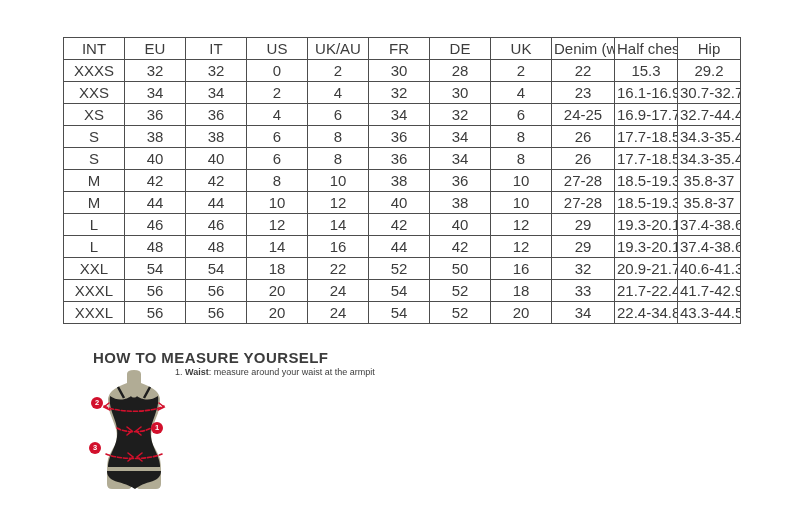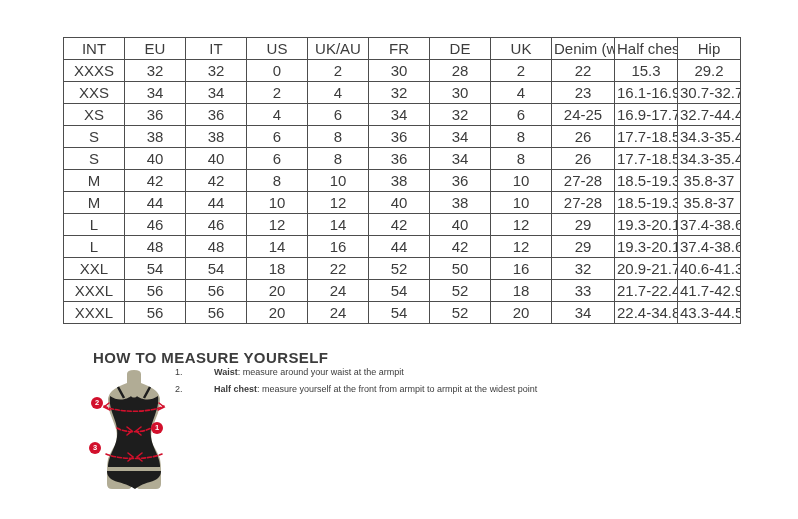--- a/index.html
+++ b/index.html
@@ -34,21 +34,21 @@
     position:absolute;left:64px;top:349px;
     font-size:15px;font-weight:700;letter-spacing:.4px;
     color:var(--text);
     padding-left:29px;
   }
   .measure-list{
     position:absolute;left:175px;top:364px;
     font-size:9px;color:var(--text);
   }
   .measure-item{line-height:17px;white-space:nowrap;}
-  .measure-item .bold{font-weight:700;margin-left:29px;}
+  .measure-item .bold{font-weight:700;}
   
   .figure{
     position:absolute;left:80px;top:367px;width:110px;height:140px;
   }
   .figure svg{position:absolute;left:0;top:0;}
   .badge{
     position:absolute;width:12px;height:12px;border-radius:50%;
     background:var(--red);color:#fff;
     font-size:7.5px;font-weight:700;text-align:center;line-height:12px;
   }
@@ -279,14 +279,13 @@
       <path d="M48,86 L53,90 L48,94 M62,86 L57,90 L62,94"></path>
     </g>
   </svg>
   <span class="badge badge-2">2</span>
   <span class="badge badge-1">1</span>
   <span class="badge badge-3">3</span>
 </div>
 
 <div class="measure-list">
     <div class="measure-item"><span>1. </span><span class="bold">Waist</span><span>: measure around your waist at the armpit</span></div>
-    <div class="measure-item"><span>2. </span><span class="bold">Half chest</span><span>: measure yourself at the front from armpit to armpit at the widest point</span></div>
   </div>
 
 </body></html>

